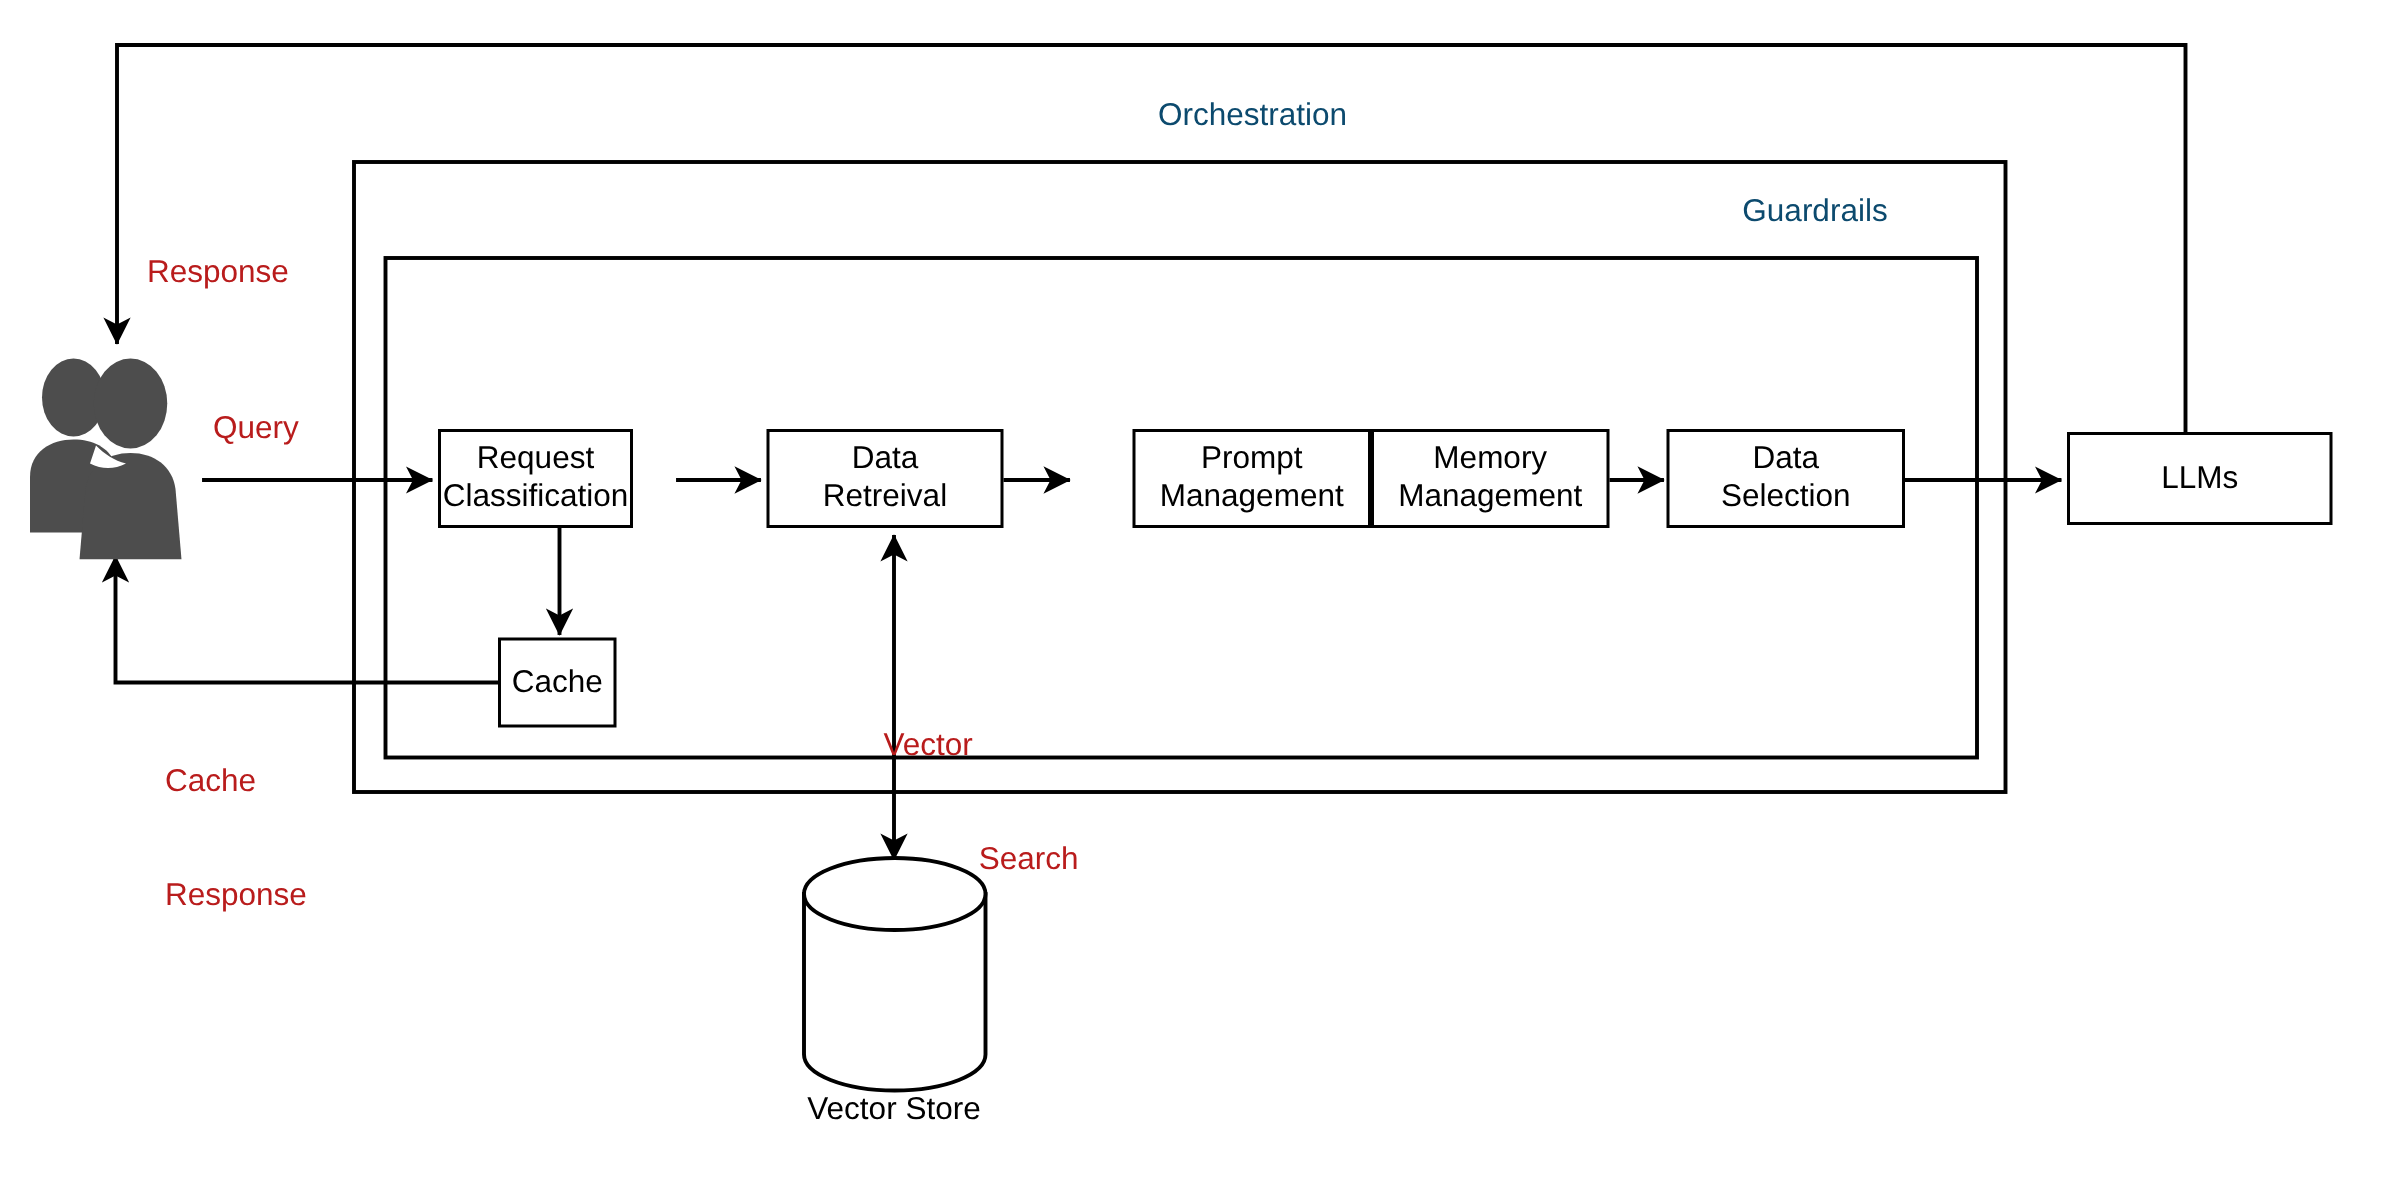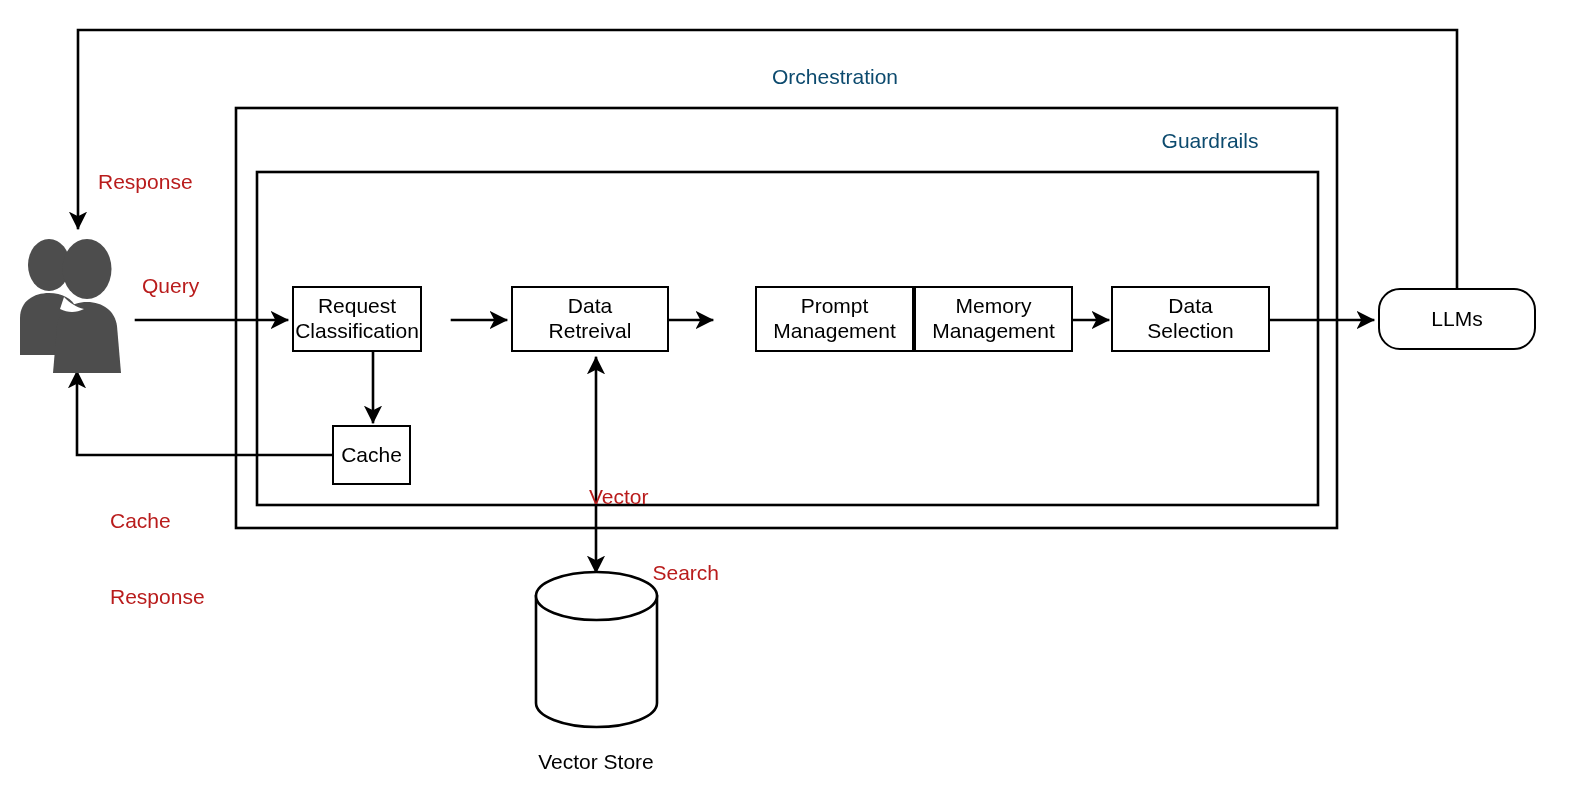--- a/index.html
+++ b/index.html
@@ -164,33 +164,33 @@
     </span>
   </div>
 
   <div class="stage-box" style="left:1111px; top:286px; width:159px; height:66px;">
     <span class="label-lines">
       <span>Data</span>
       <span>Selection</span>
     </span>
   </div>
 
-  <div class="stage-box" style="left:1378px; top:288px; width:158px; height:62px;border-radius:22px;">
+  <div class="stage-box" style="left:1378px; top:288px; width:177px; height:62px;">
     <span class="label-lines">
       <span>LLMs</span>
     </span>
   </div>
 
   <div class="stage-box" style="left:332px; top:425px; width:79px; height:60px;">
     <span class="label-lines">
       <span>Cache</span>
     </span>
   </div>
 
-  <div class="store-caption" style="left:496px; top:750px; width:200px;">Vector Store</div>
+  <div class="store-caption" style="left:496px; top:728px; width:200px;">Vector Store</div>
 
   <div class="edge-label" style="left:98px; top:169px; width:120px; text-align:left;">Response</div>
 
   <div class="edge-label" style="left:142px; top:273px; width:90px; text-align:left;">Query</div>
 
   <div class="edge-label left-align" style="left:110px; top:458px; width:160px; text-align:left;">
     <span style="display:block;">Cache</span>
     <span style="display:block;">Response</span>
   </div>
 

